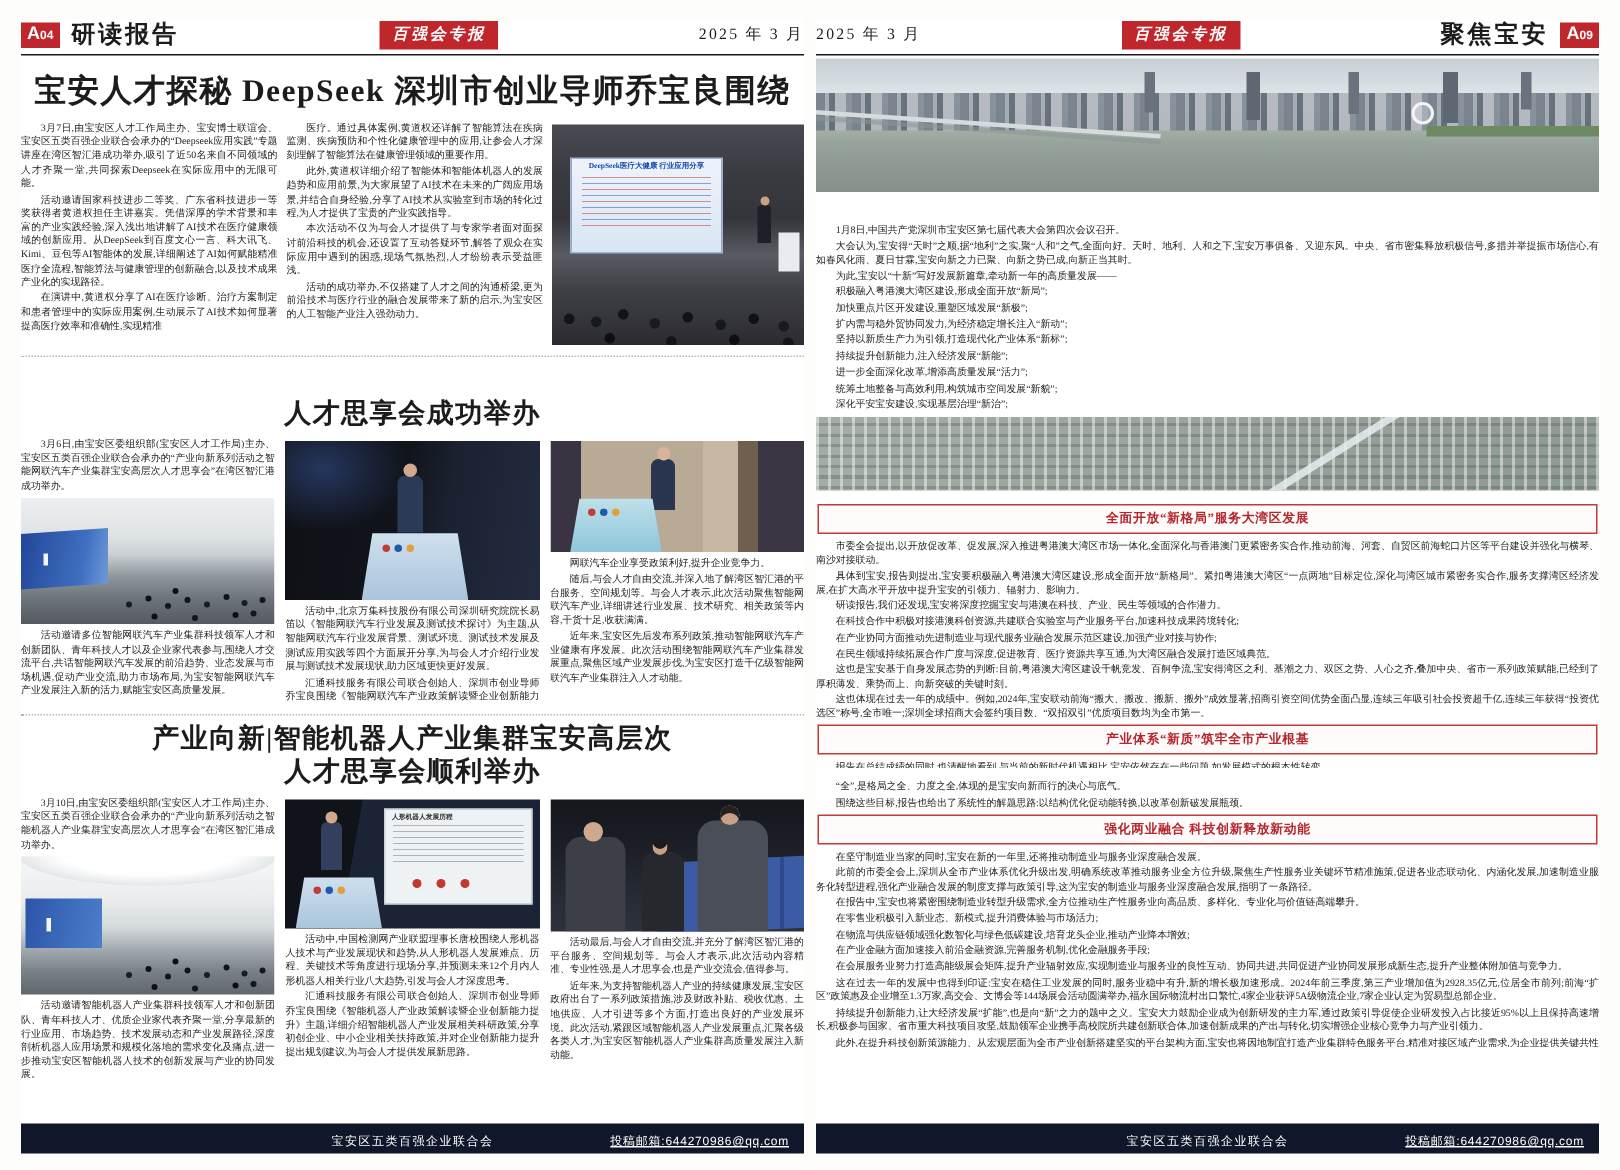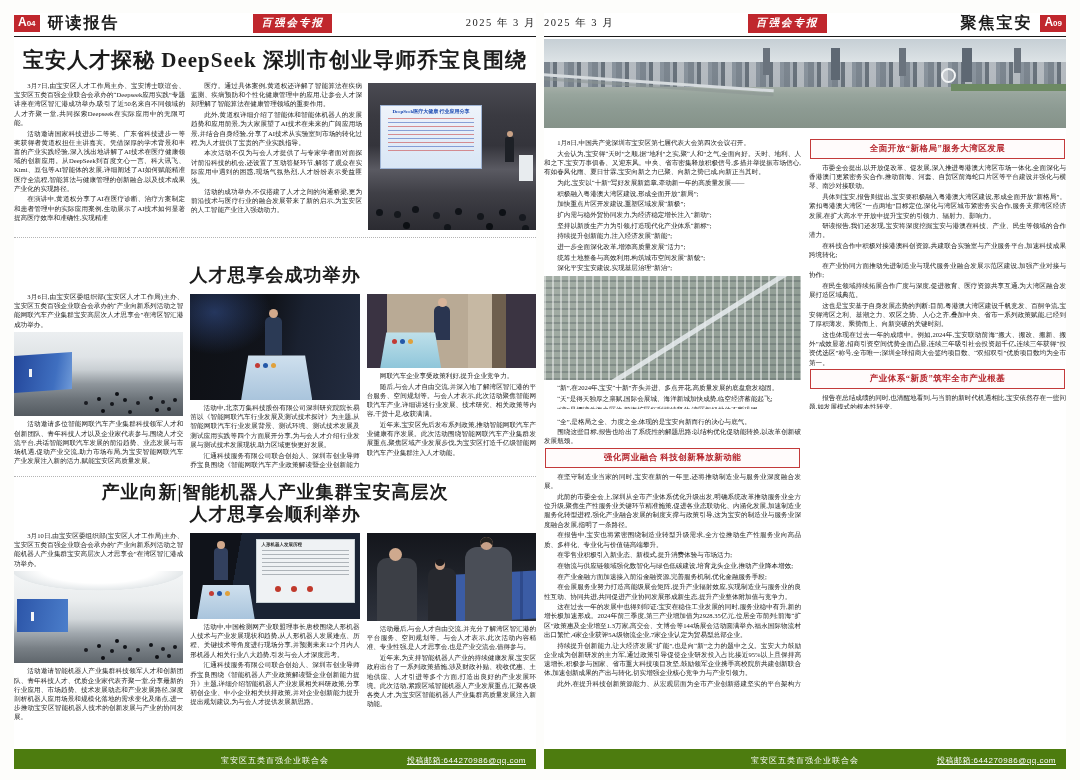--- a/index.html
+++ b/index.html
@@ -25,27 +25,27 @@
   .p { font-size:6.6px; line-height:9.2px; text-align:justify; text-indent:2em; margin-bottom:1.5px; color:#222; }
   .tcol { overflow:hidden; display:flex; flex-direction:column; }
   .a1row { display:flex; gap:6px; height:149px; overflow:hidden; }
   .a1row .tcol { flex:1; }
   .cols3 { display:grid; grid-template-columns:repeat(3,1fr); gap:7px; overflow:hidden; }
   .a2g { height:177px; } .a3g { height:201px; }
 
   .ph-box { position:relative; overflow:hidden; flex:none; margin:2px 0 3px; }
 
   
-  .pfoot { position:absolute; left:0; right:0; bottom:0; height:20px; background:#4d7c0f; color:#fff; font-family:"Liberation Sans",sans-serif; font-size:8px; }
+  .pfoot { position:absolute; left:0; right:0; bottom:0; height:20px; background:#0f172a; color:#fff; font-family:"Liberation Sans",sans-serif; font-size:8px; }
   .pfoot .org { position:absolute; left:0; right:0; top:6px; text-align:center; letter-spacing:1px; }
   .pfoot .mail { position:absolute; right:10px; top:6px; letter-spacing:0.5px;text-decoration:underline; }
 
   
   .photo-pano { height:89px; margin-top:2px; }
-  .rcols { display:grid; grid-template-columns:repeat(2,1fr); gap:8px; margin-top:10px; height:549px; overflow:hidden; }
+  .rcols { display:grid; grid-template-columns:repeat(1,1fr); gap:8px; margin-top:21px; height:549px; overflow:hidden; }
   .redbox { border:1px solid #c33a3a; color:#b5262d; background:#fffbfb; font-weight:bold; font-size:8.5px; text-align:center; padding:3px 2px; margin:1px 1px 4px; letter-spacing:0.5px; }
 
   
   .photo-lecture { width:168px; height:149px; background:linear-gradient(180deg,#4a4a52 0%,#3a3a41 22%,#34343b 42%,#5a5a62 58%,#3f3f46 74%,#2a2a30 100%); }
   .photo-lecture .screen { position:absolute; left:7%; top:15%; width:61%; height:43%; background:linear-gradient(180deg,#eef3fa,#d9e6f5); border:1px solid #9fb4d4; }
   .scr-title { font-size:5px; line-height:6px; color:#1746b0; font-weight:bold; text-align:center; padding-top:3px; }
   .scr-lines { margin:3px 7px; height:55%; background:repeating-linear-gradient(180deg,rgba(200,60,60,.55) 0 1px,transparent 1px 4px,rgba(40,80,180,.5) 4px 5px,transparent 5px 8px); }
   .photo-lecture .spk { position:absolute; right:13%; top:36%; width:9px; height:25px; background:#1d2026; border-radius:2px 2px 0 0; }
   .photo-lecture .spk::before { content:""; position:absolute; top:-6px; left:2px; width:6px; height:6px; border-radius:50%; background:#c9a286; }
   .photo-lecture .pod { position:absolute; right:2%; top:48%; width:14px; height:26px; background:#e8ecef; }

